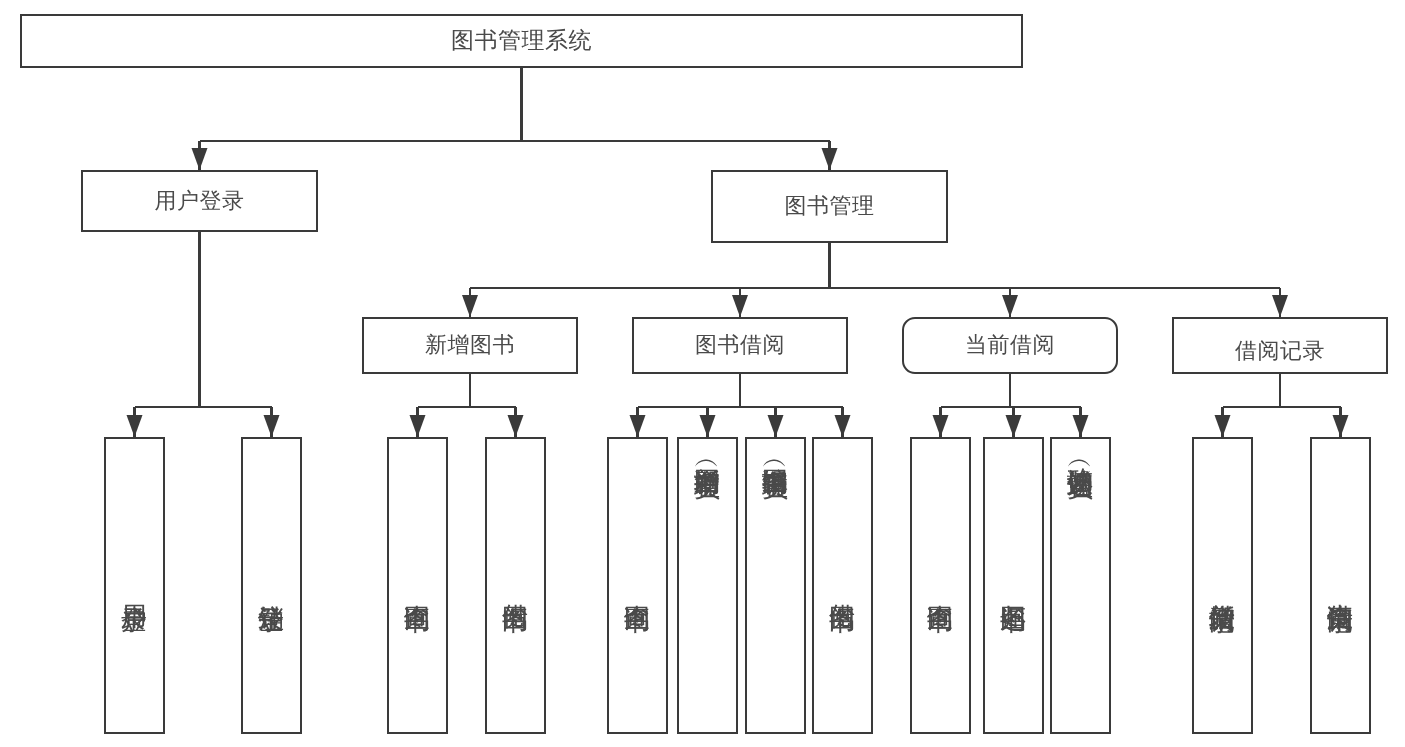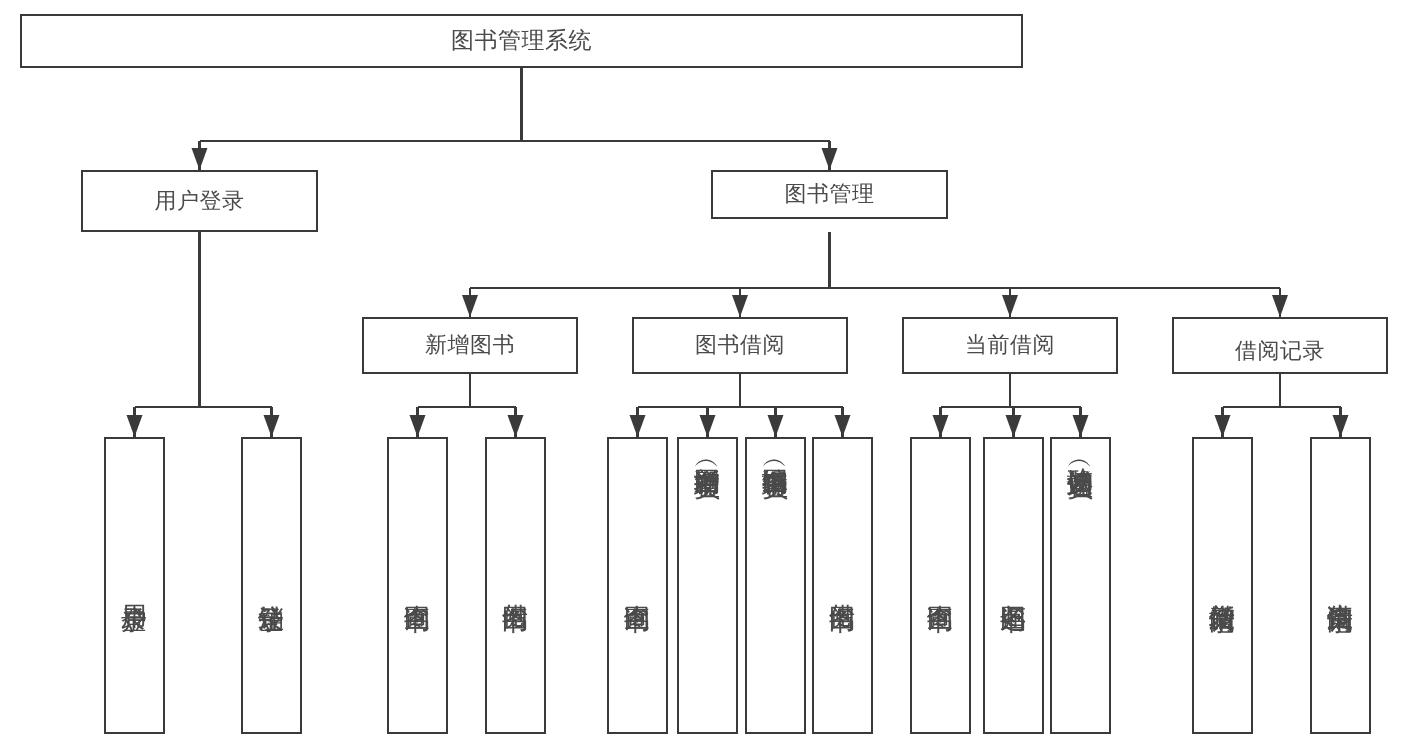--- a/index.html
+++ b/index.html
@@ -135,30 +135,30 @@
       <line x1="1340.5" y1="407" x2="1340.5" y2="437" stroke="#3a3a3a" stroke-width="2.5" shape-rendering="crispEdges"></line>
       <polygon points="1332.5,415 1348.5,415 1340.5,437" fill="#3a3a3a"></polygon>
     </svg>
   <div id="nodes">
       <div class="node horiz root" style="left: 20px; top: 14px; width: 1003px; height: 54px; border-color: rgb(58, 58, 58);">
         <span class="lbl" style="color: rgb(74, 74, 74);">图书管理系统</span>
       </div>
       <div class="node horiz" style="left: 81px; top: 170px; width: 237px; height: 62px; border-color: rgb(58, 58, 58);">
         <span class="lbl" style="color: rgb(74, 74, 74);">用户登录</span>
       </div>
-      <div class="node horiz" style="left: 711px; top: 170px; width: 237px; height: 49px; border-color: rgb(58, 58, 58);">
+      <div class="node horiz" style="left: 711px; top: 170px; width: 237px; height: 73px; border-color: rgb(58, 58, 58);">
         <span class="lbl" style="color: rgb(74, 74, 74);">图书管理</span>
       </div>
       <div class="node horiz" style="left: 362px; top: 317px; width: 216px; height: 57px; border-color: rgb(58, 58, 58);">
         <span class="lbl" style="color: rgb(74, 74, 74);">新增图书</span>
       </div>
       <div class="node horiz" style="left: 632px; top: 317px; width: 216px; height: 57px; border-color: rgb(58, 58, 58);">
         <span class="lbl" style="color: rgb(74, 74, 74);">图书借阅</span>
       </div>
-      <div class="node horiz" style="left: 902px; top: 317px; width: 216px; height: 57px; border-color: rgb(58, 58, 58);">
+      <div class="node horiz" style="left: 902px; top: 317px; width: 216px; height: 57px; border-color: rgb(58, 58, 58); border-radius: 13px;">
         <span class="lbl" style="color: rgb(74, 74, 74);">当前借阅</span>
       </div>
       <div class="node horiz" style="left: 1172px; top: 317px; width: 216px; height: 57px; border-color: rgb(58, 58, 58);">
         <span class="lbl" style="color: rgb(74, 74, 74); margin-top: 12px;">借阅记录</span>
       </div>
       <div class="node vert middle" style="left: 104px; top: 437px; width: 61px; height: 297px; border-color: rgb(58, 58, 58);">
         <span class="lbl" style="color: rgb(74, 74, 74);">用户登录</span>
       </div>
       <div class="node vert middle" style="left: 241px; top: 437px; width: 61px; height: 297px; border-color: rgb(58, 58, 58);">
         <span class="lbl" style="color: rgb(74, 74, 74);">注销登录</span>

